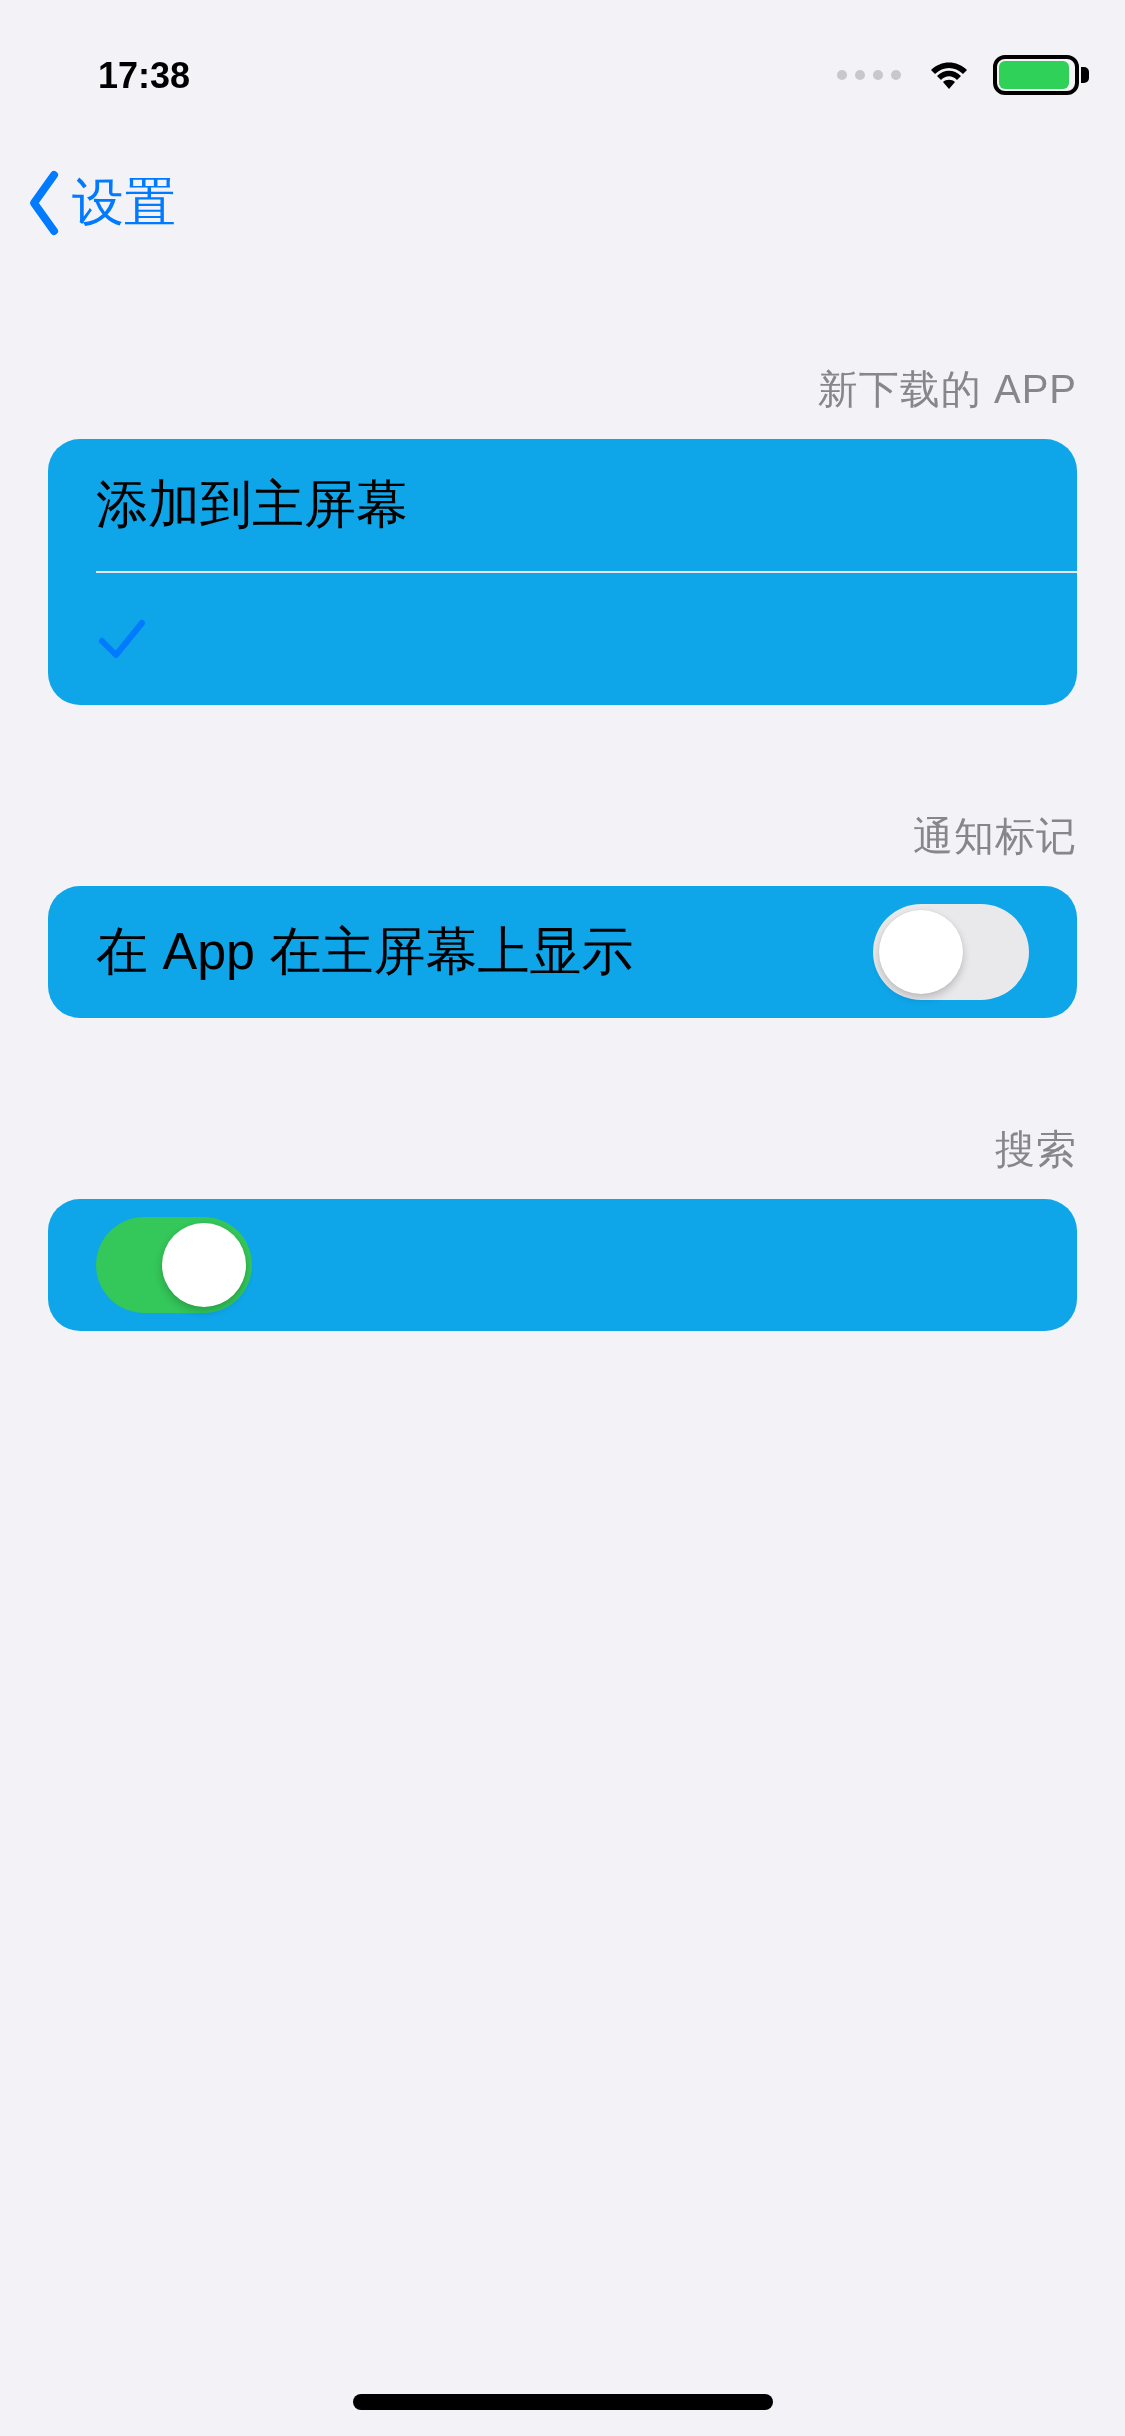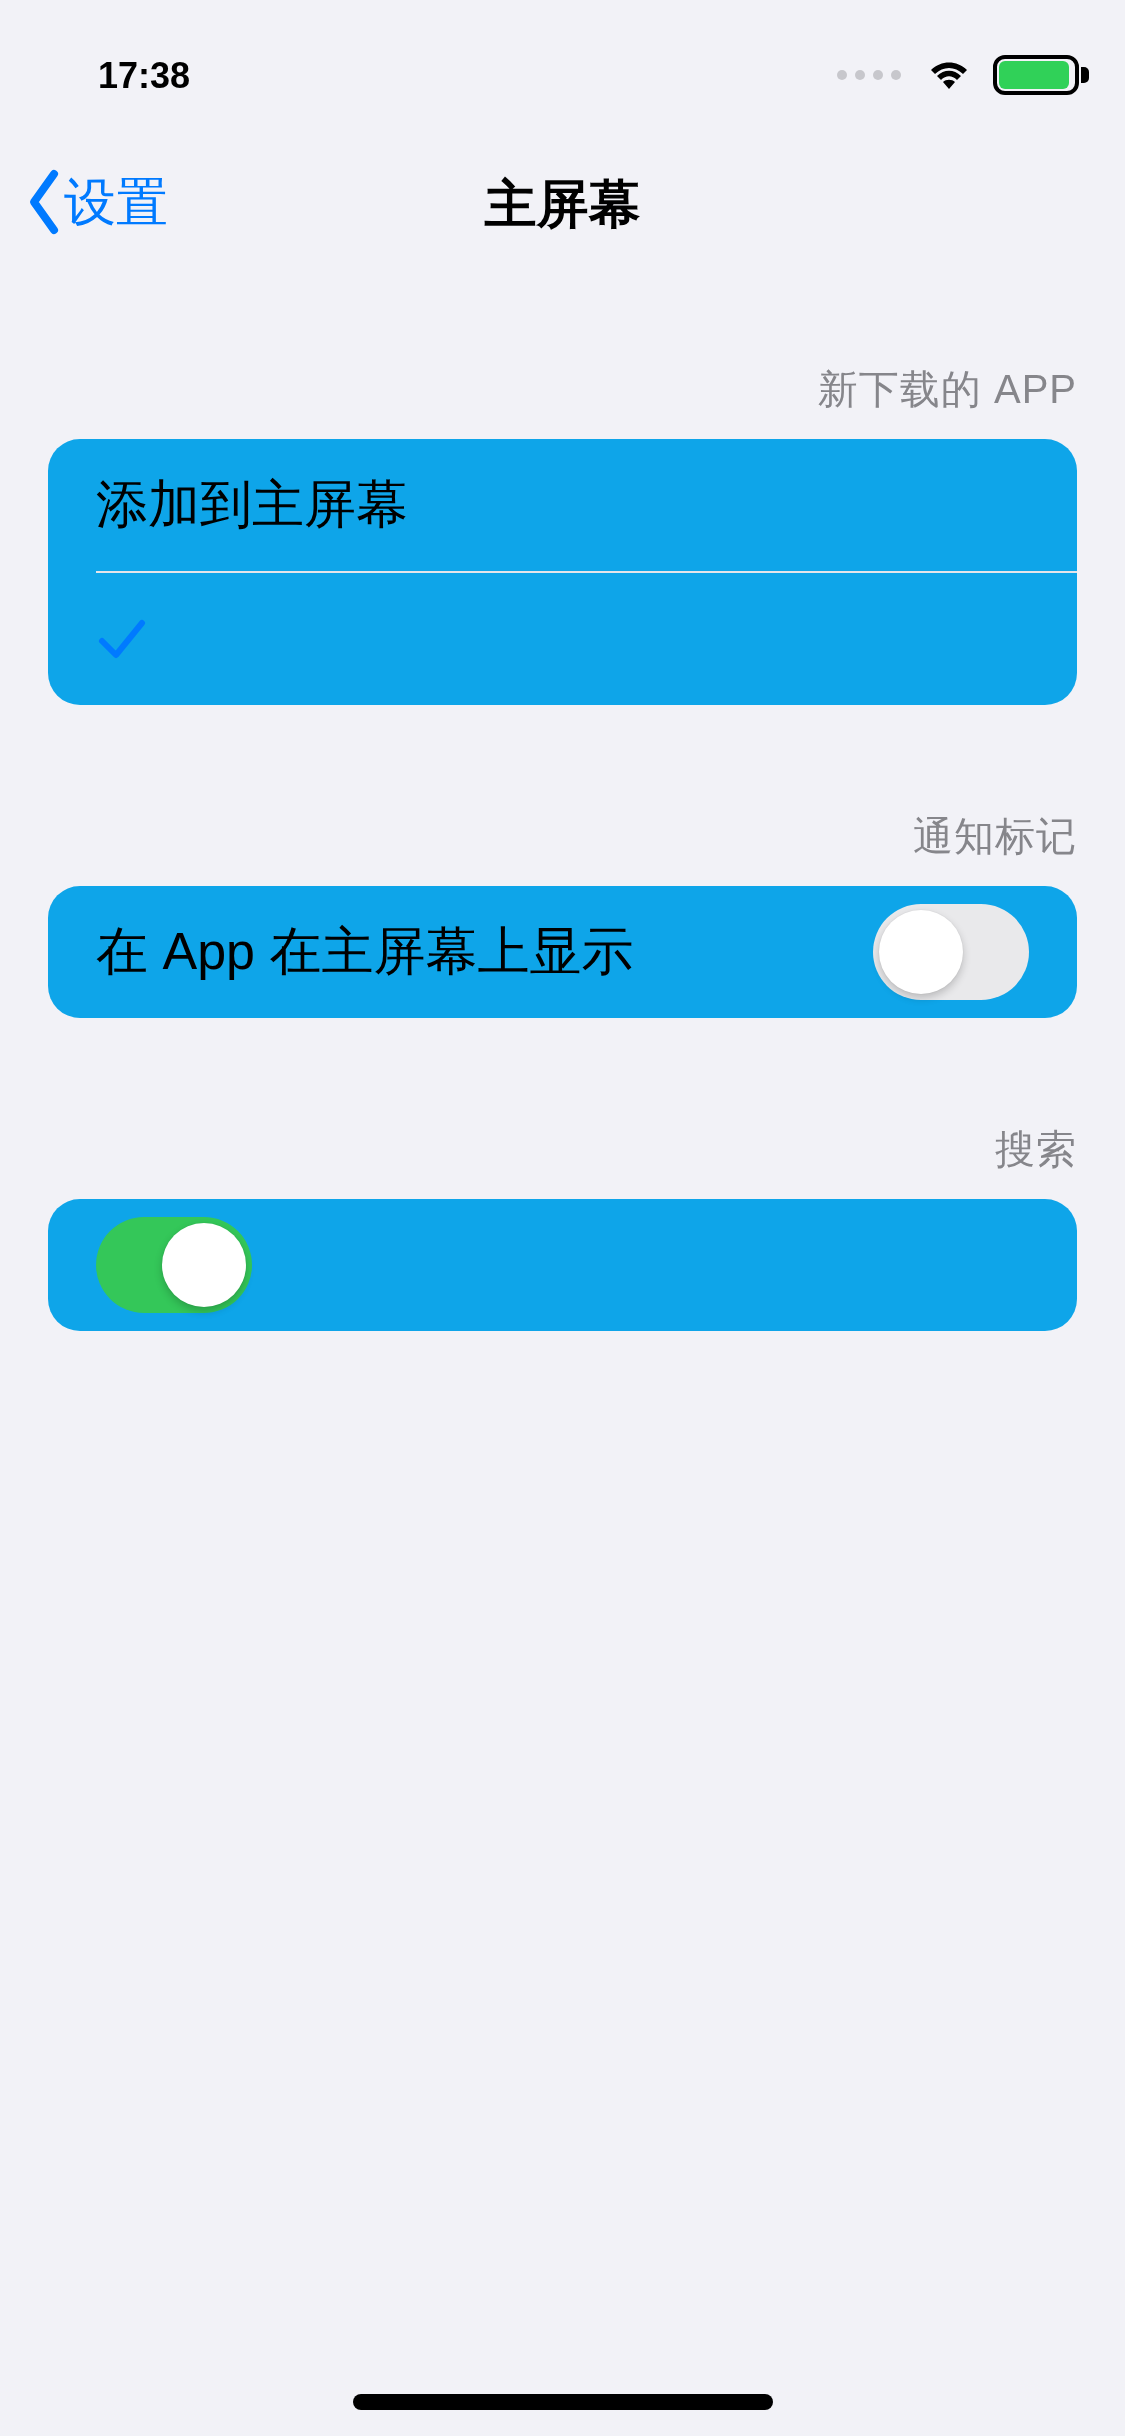--- a/index.html
+++ b/index.html
@@ -48,21 +48,21 @@
       background:#000;
     }
     
     .nav-bar{
       position:relative;
       height:132px;
       width:100%;
     }
     .nav-back{
       position:absolute; left:24px; top:28px;
-      display:flex; gap:0;
+      display:flex; align-items:center; gap:8px;
       color:#007aff;
       font-size:52px;
       font-weight:400;
     }
     .nav-back svg{ width:40px; height:68px; display:block; }
     .nav-title{
       position:absolute; left:0; right:0; top:30px;
       text-align:center;
       font-size:52px;
       font-weight:600;
@@ -145,21 +145,20 @@
   </div>
 </div>
 
 <div class="nav-bar">
   <div class="nav-back">
     <svg viewBox="0 0 40 68">
       <polyline points="30,6 10,34 30,62" stroke="#007aff" stroke-width="8" fill="none" stroke-linecap="round" stroke-linejoin="round"></polyline>
     </svg>
     <span>设置</span>
   </div>
-  <div class="nav-title">主屏幕</div>
 </div>
 
 <div class="content">
 
   <div class="section">
     <div class="section-header">新下载的 APP</div>
     <div class="group">
       <div class="row">
         <span>添加到主屏幕</span>
       </div>

